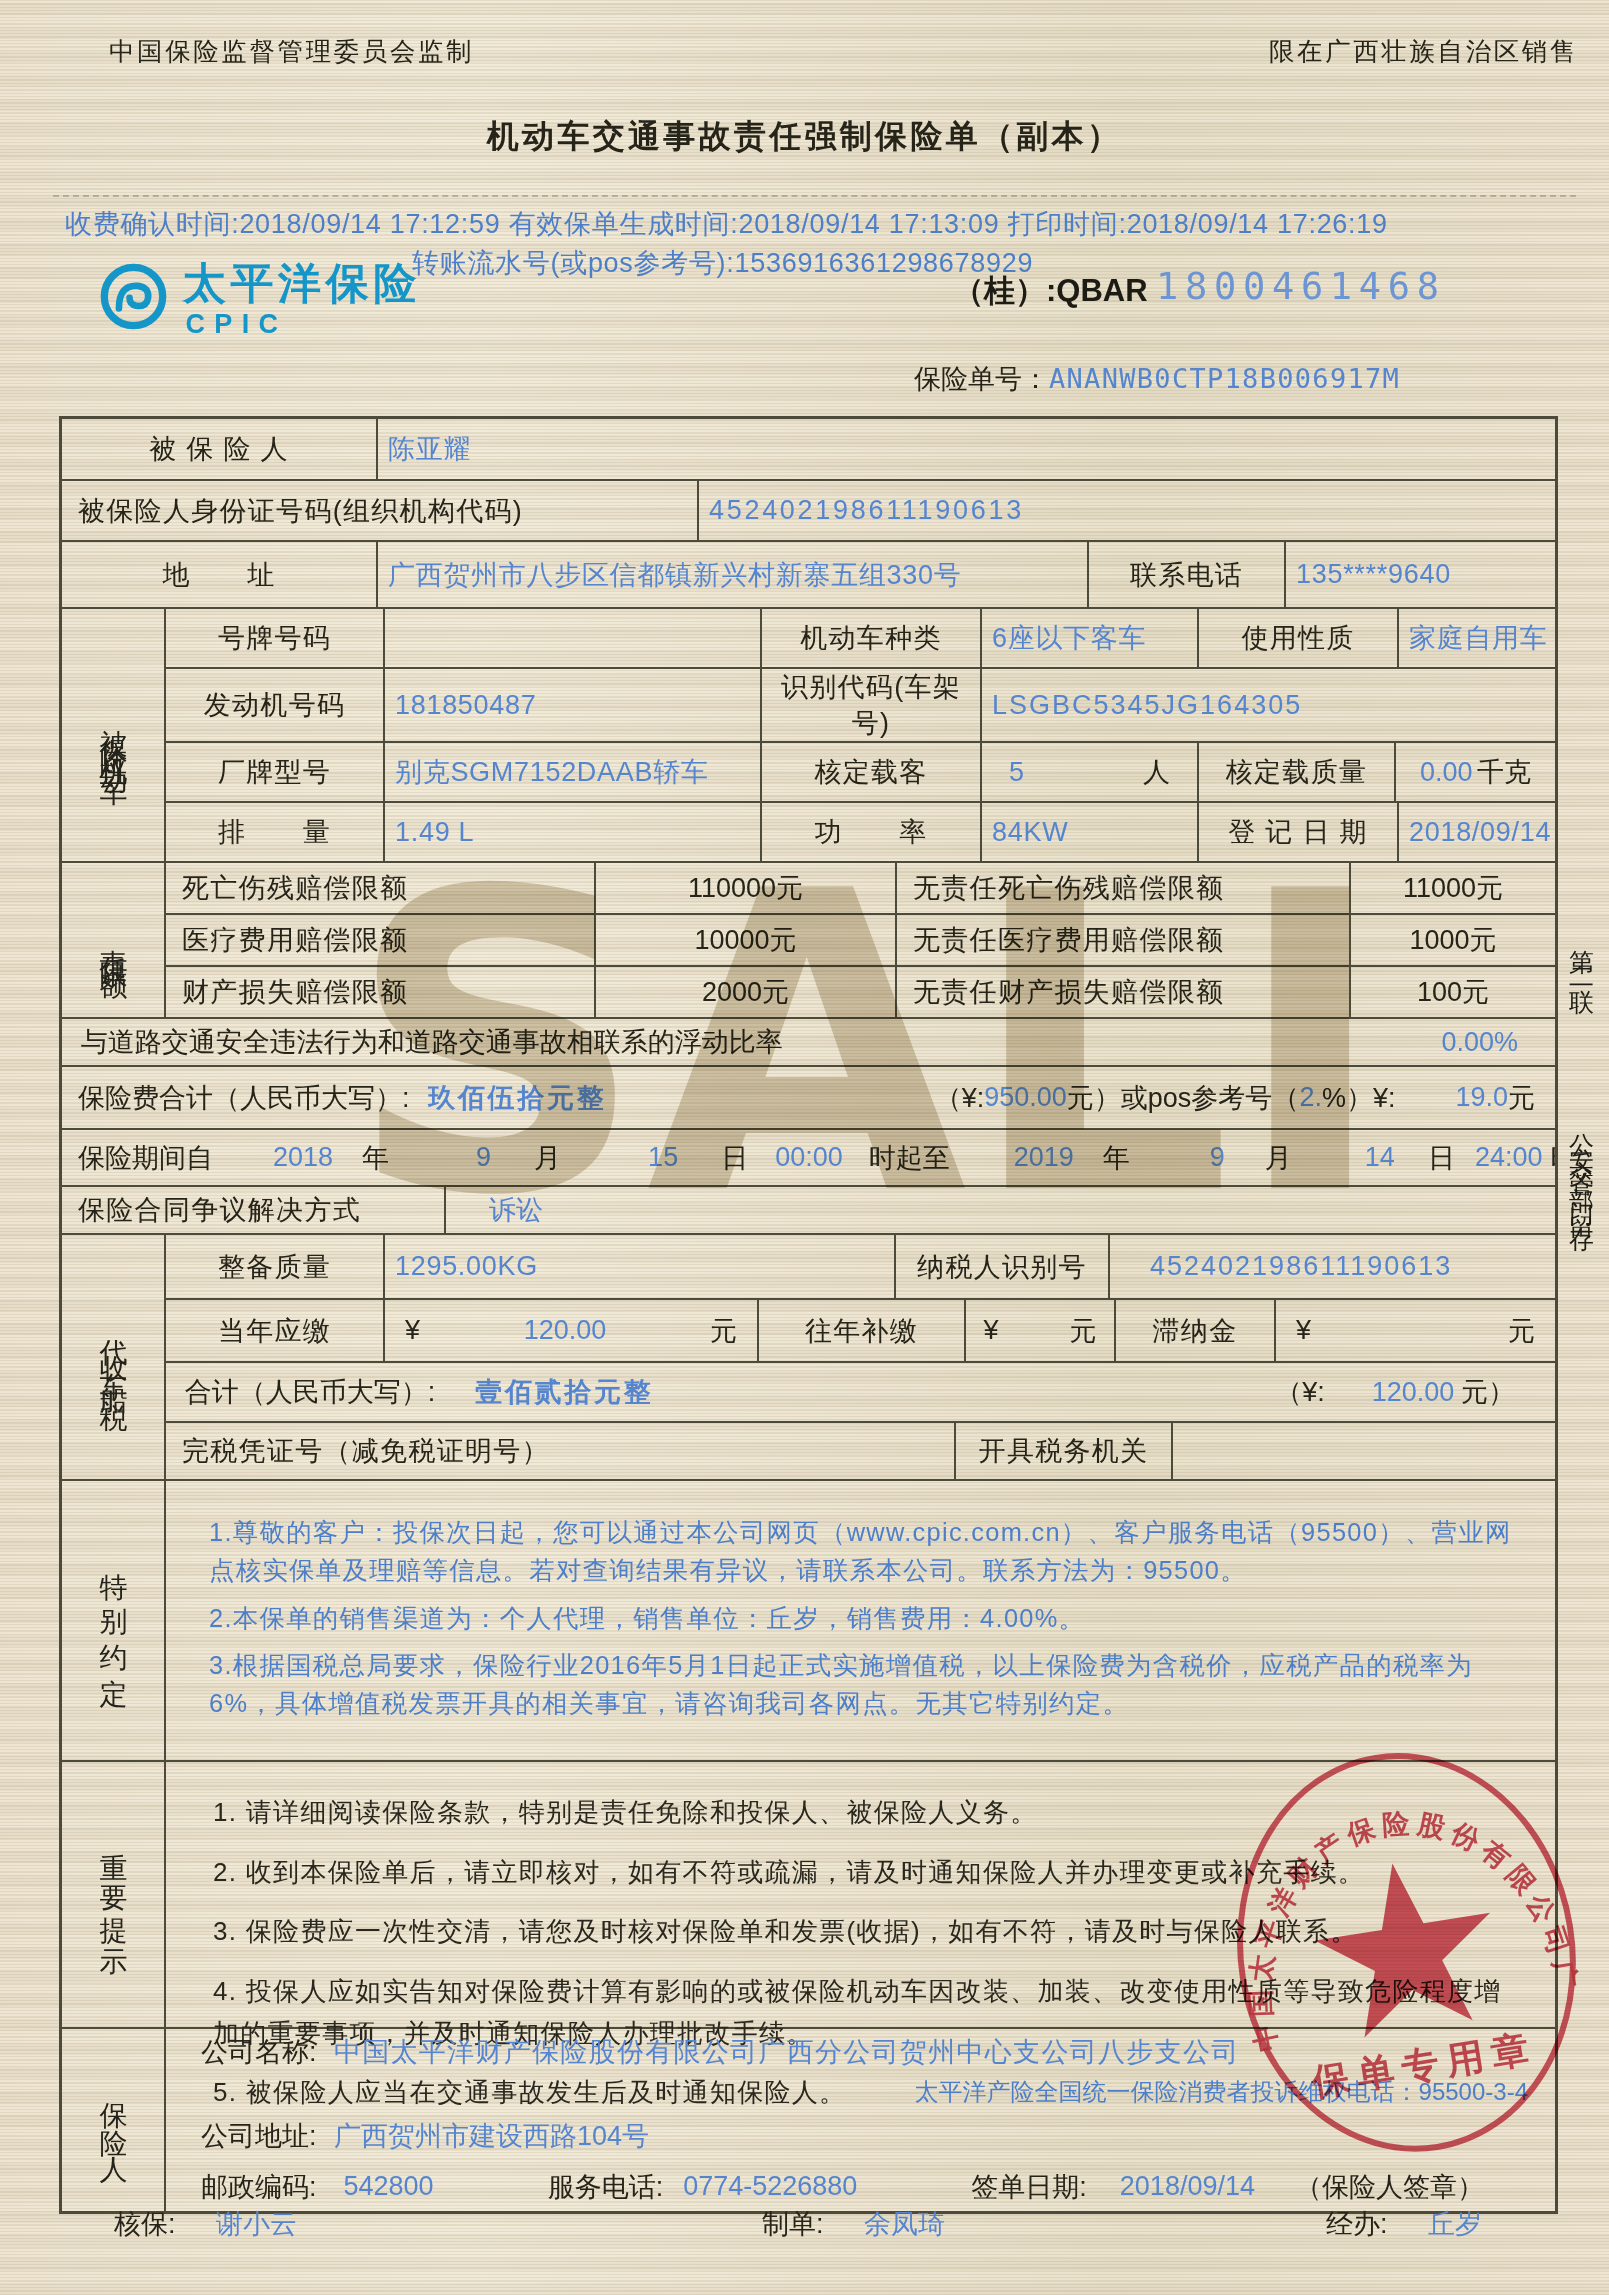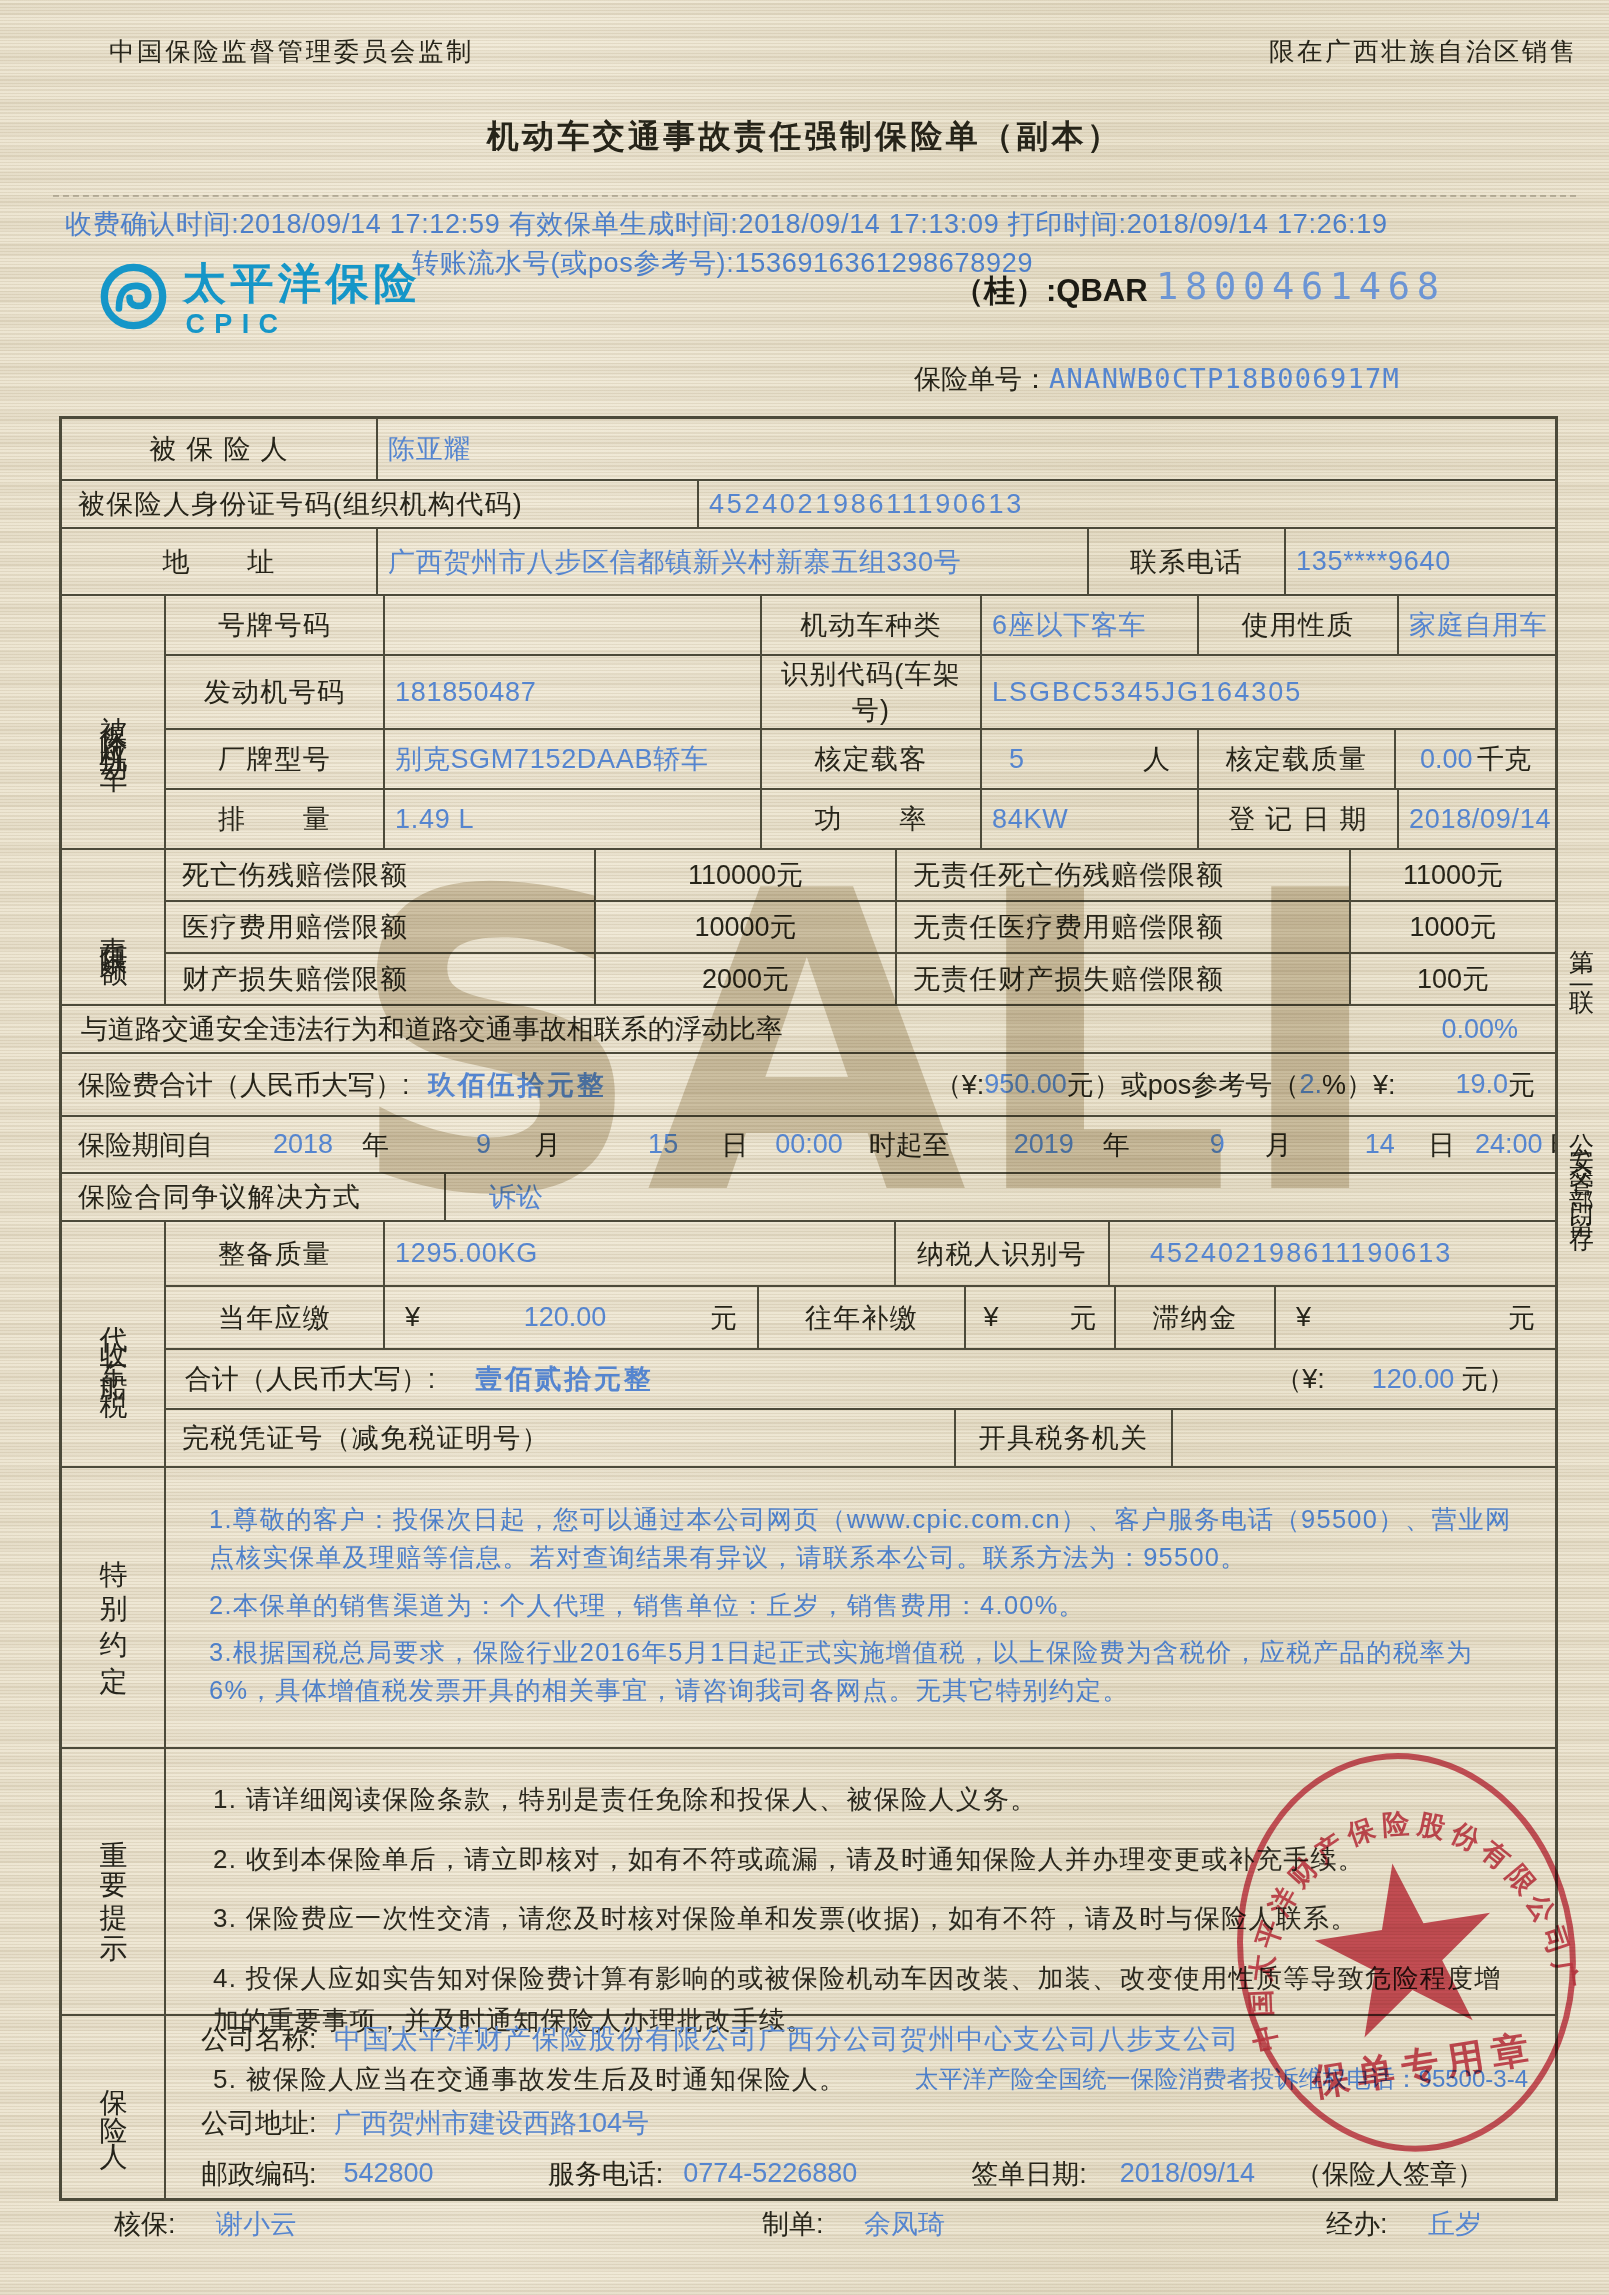--- a/index.html
+++ b/index.html
@@ -109,21 +109,21 @@
   <div class="abs vnote vnote1">第二联</div>
   <div class="abs vnote vnote2">公安交管部门留存</div>
 
   <div class="abs tbl">
 
     <div class="row" style="height:60px">
       <div class="cell lab" style="width:314px">被 保 险 人</div>
       <div class="cell val blue grow">陈亚耀</div>
     </div>
 
-    <div class="row" style="height:48px">
+    <div class="row" style="height:61px">
       <div class="cell lab-l" style="width:635px">被保险人身份证号码(组织机构代码)</div>
       <div class="cell val blue grow" style="letter-spacing:2.7px">452402198611190613</div>
     </div>
 
     <div class="row" style="height:67px">
       <div class="cell lab" style="width:314px">地　　址</div>
       <div class="cell val blue" style="width:711px">广西贺州市八步区信都镇新兴村新寨五组330号</div>
       <div class="cell lab" style="width:197px">联系电话</div>
       <div class="cell val blue grow">135****9640</div>
     </div>

